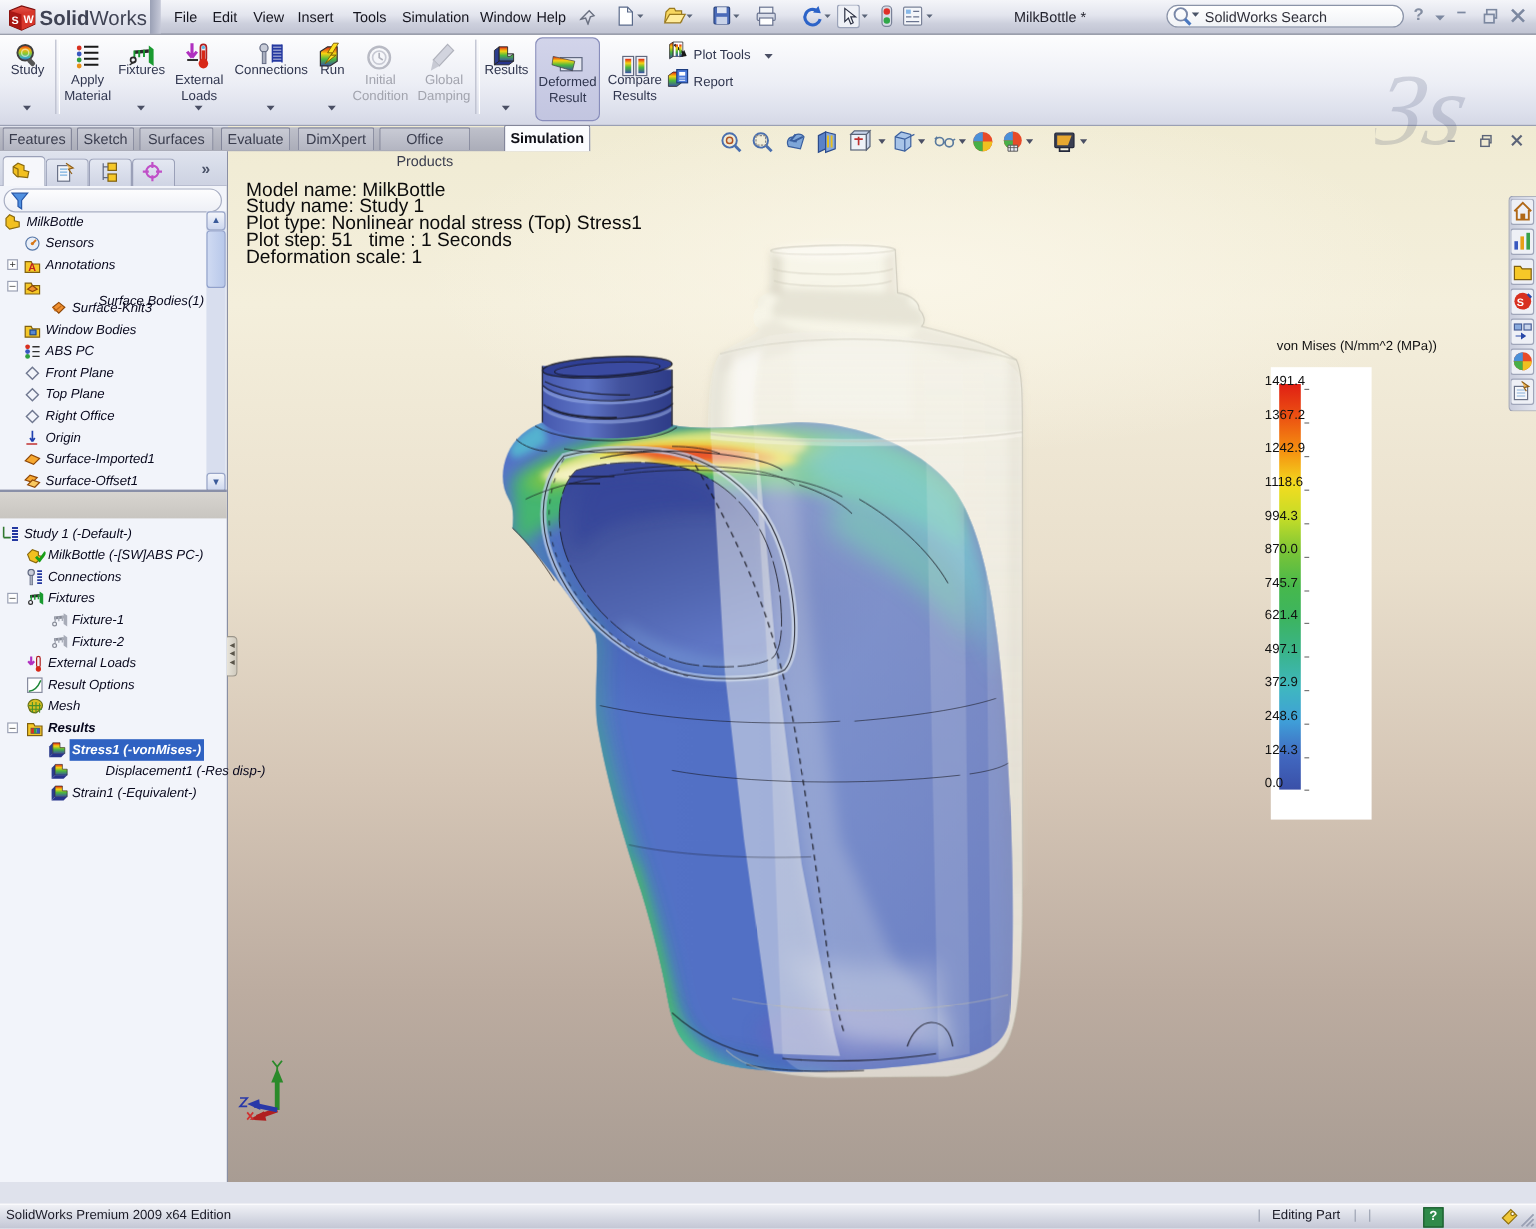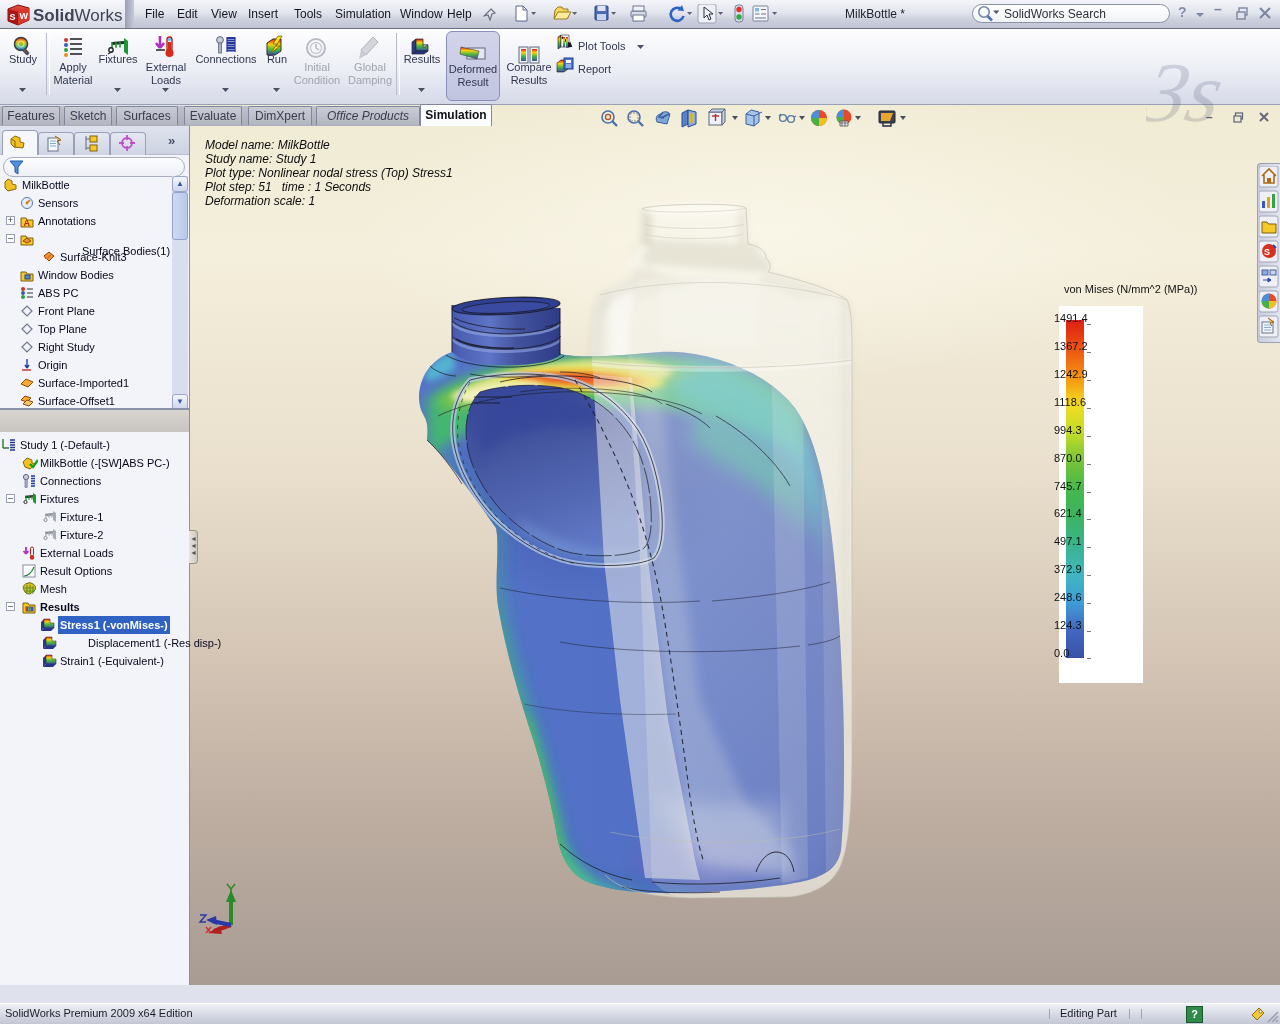--- a/index.html
+++ b/index.html
@@ -22,26 +22,26 @@
 #tabrow{left:0;top:104px;width:492px;height:22px;}
 .ctab{position:absolute;top:2px;height:19px;box-sizing:border-box;
   background:linear-gradient(#c9cbd5,#b3b5c1);border:1px solid #83869a;
   border-bottom:none;font-size:12px;color:#3a3d4e;text-align:center;
   border-radius:2px 2px 0 0;}
 .ctab.active{background:#fbfcfe;color:#101018;font-weight:bold;top:0;height:22px;}
 
 #lpanel{left:0;top:126px;width:190px;height:859px;background:#f2f4fa;
   border-right:1px solid #8a8fa3;box-sizing:border-box;}
 .tree{font-size:11px;color:#07071c;}
-.trow{position:absolute;height:18px;line-height:18px;white-space:nowrap;}
+.trow{position:absolute;height:18px;line-height:18px;white-space:nowrap;font-style:italic;}
 .eb{position:absolute;width:9px;height:9px;background:#fff;border:1px solid #9aa0b4;
   font-size:9px;line-height:7px;text-align:center;color:#333;box-sizing:border-box;}
 
 #vp{left:190px;top:104px;width:1090px;height:881px;}
-#vptext{left:205px;top:138px;font-size:12px;color:#0c0c0c;line-height:14px;font-style:italic;}
+#vptext{left:205px;top:152px;font-size:16px;color:#0c0c0c;line-height:14px;}
 #legendtitle{left:1064px;top:283px;font-size:11px;color:#111;}
 #legendbox{left:1059px;top:306px;width:84px;height:377px;background:#fff;}
 #legendbar{left:1066px;top:320px;width:18px;height:338px;
   background:linear-gradient(#e01f14,#ec5312 8.3%,#f59210 16.7%,#f2dc20 25%,#c2dc28 33.3%,#78c438 41.7%,#46b84c 50%,#3cb462 58.3%,#3ab48e 66.7%,#3fb7c0 75%,#3f9ed8 83.3%,#4168c0 91.7%,#3a50a8);}
 .lgl{position:absolute;left:1054px;font-size:11px;color:#111;}
 .tick{position:absolute;left:1087px;width:4px;height:1px;background:#777;}
 
 #bottabs{left:0;top:985px;width:1280px;height:18px;
   background:linear-gradient(#cdcfd9,#b9bbc7);border-top:1px solid #8a8fa3;box-sizing:border-box;}
 .btab{position:absolute;top:1px;height:16px;font-size:11px;color:#2c2c38;
@@ -534,21 +534,21 @@
     </div>
   </div>
 
   <div id="tabrow" class="abs">
       <div class="abs" style="left:0;top:2px;width:492px;height:20px;background:linear-gradient(#bfc1cb,#aaacb8);"></div>
     <div class="ctab" style="left:2px;width:58px;line-height:18px;">Features</div>
     <div class="ctab" style="left:64px;width:48px;line-height:18px;">Sketch</div>
     <div class="ctab" style="left:116px;width:62px;line-height:18px;">Surfaces</div>
     <div class="ctab" style="left:184px;width:58px;line-height:18px;">Evaluate</div>
     <div class="ctab" style="left:248px;width:64px;line-height:18px;">DimXpert</div>
-    <div class="ctab" style="left:316px;width:104px;line-height:18px;font-style:italic;">Office Products</div>
+    <div class="ctab" style="left:316px;width:76px;line-height:18px;">Office Products</div>
     <div class="ctab active" style="left:420px;width:72px;line-height:21px;">Simulation</div>
   </div>
 
   <div class="abs" style="left:1206px;top:110px;font-size:12px;font-weight:bold;color:#5c6478;">–</div>
   <svg class="abs" style="left:1233px;top:112px" width="11" height="11" viewBox="0 0 11 11">
       <rect x="2.5" y="1" width="7" height="6" fill="none" stroke="#5c6478" stroke-width="1.2"></rect>
       <rect x="1" y="4" width="7" height="6" fill="#f0ead2" stroke="#5c6478" stroke-width="1.2"></rect>
     </svg>
   <svg class="abs" style="left:1258px;top:111px" width="12" height="12" viewBox="0 0 12 12">
       <path d="M2 2 L10 10 M10 2 L2 10" stroke="#5c6478" stroke-width="1.8"></path>
@@ -589,21 +589,21 @@
     <div class="tree">
       <div class="trow" style="left:22px;top:50px;"><b style="font-weight:normal">MilkBottle</b></div>
       <div class="trow" style="left:38px;top:68px;">Sensors</div>
       <div class="trow" style="left:38px;top:86px;">Annotations</div>
       <div class="trow" style="left:38px;top:116px;margin-left:44px;">Surface Bodies(1)</div>
       <div class="trow" style="left:60px;top:122px;">Surface-Knit3</div>
       <div class="trow" style="left:38px;top:140px;">Window Bodies</div>
       <div class="trow" style="left:38px;top:158px;">ABS PC</div>
       <div class="trow" style="left:38px;top:176px;">Front Plane</div>
       <div class="trow" style="left:38px;top:194px;">Top Plane</div>
-      <div class="trow" style="left:38px;top:212px;">Right Study</div>
+      <div class="trow" style="left:38px;top:212px;">Right Office</div>
       <div class="trow" style="left:38px;top:230px;">Origin</div>
       <div class="trow" style="left:38px;top:248px;">Surface-Imported1</div>
       <div class="trow" style="left:38px;top:266px;">Surface-Offset1</div>
     </div>
     <div class="eb" style="left:6px;top:90px;">+</div>
     <div class="eb" style="left:6px;top:108px;">–</div>
 
     <svg class="abs" style="left:4px;top:52px" width="15" height="14" viewBox="0 0 15 14">
         <path d="M1 4 l3 -3 l4 2 v3 l4 1 v4 l-8 2 l-3 -3 Z" fill="#f2c020" stroke="#8a6a10"></path>
       </svg>

